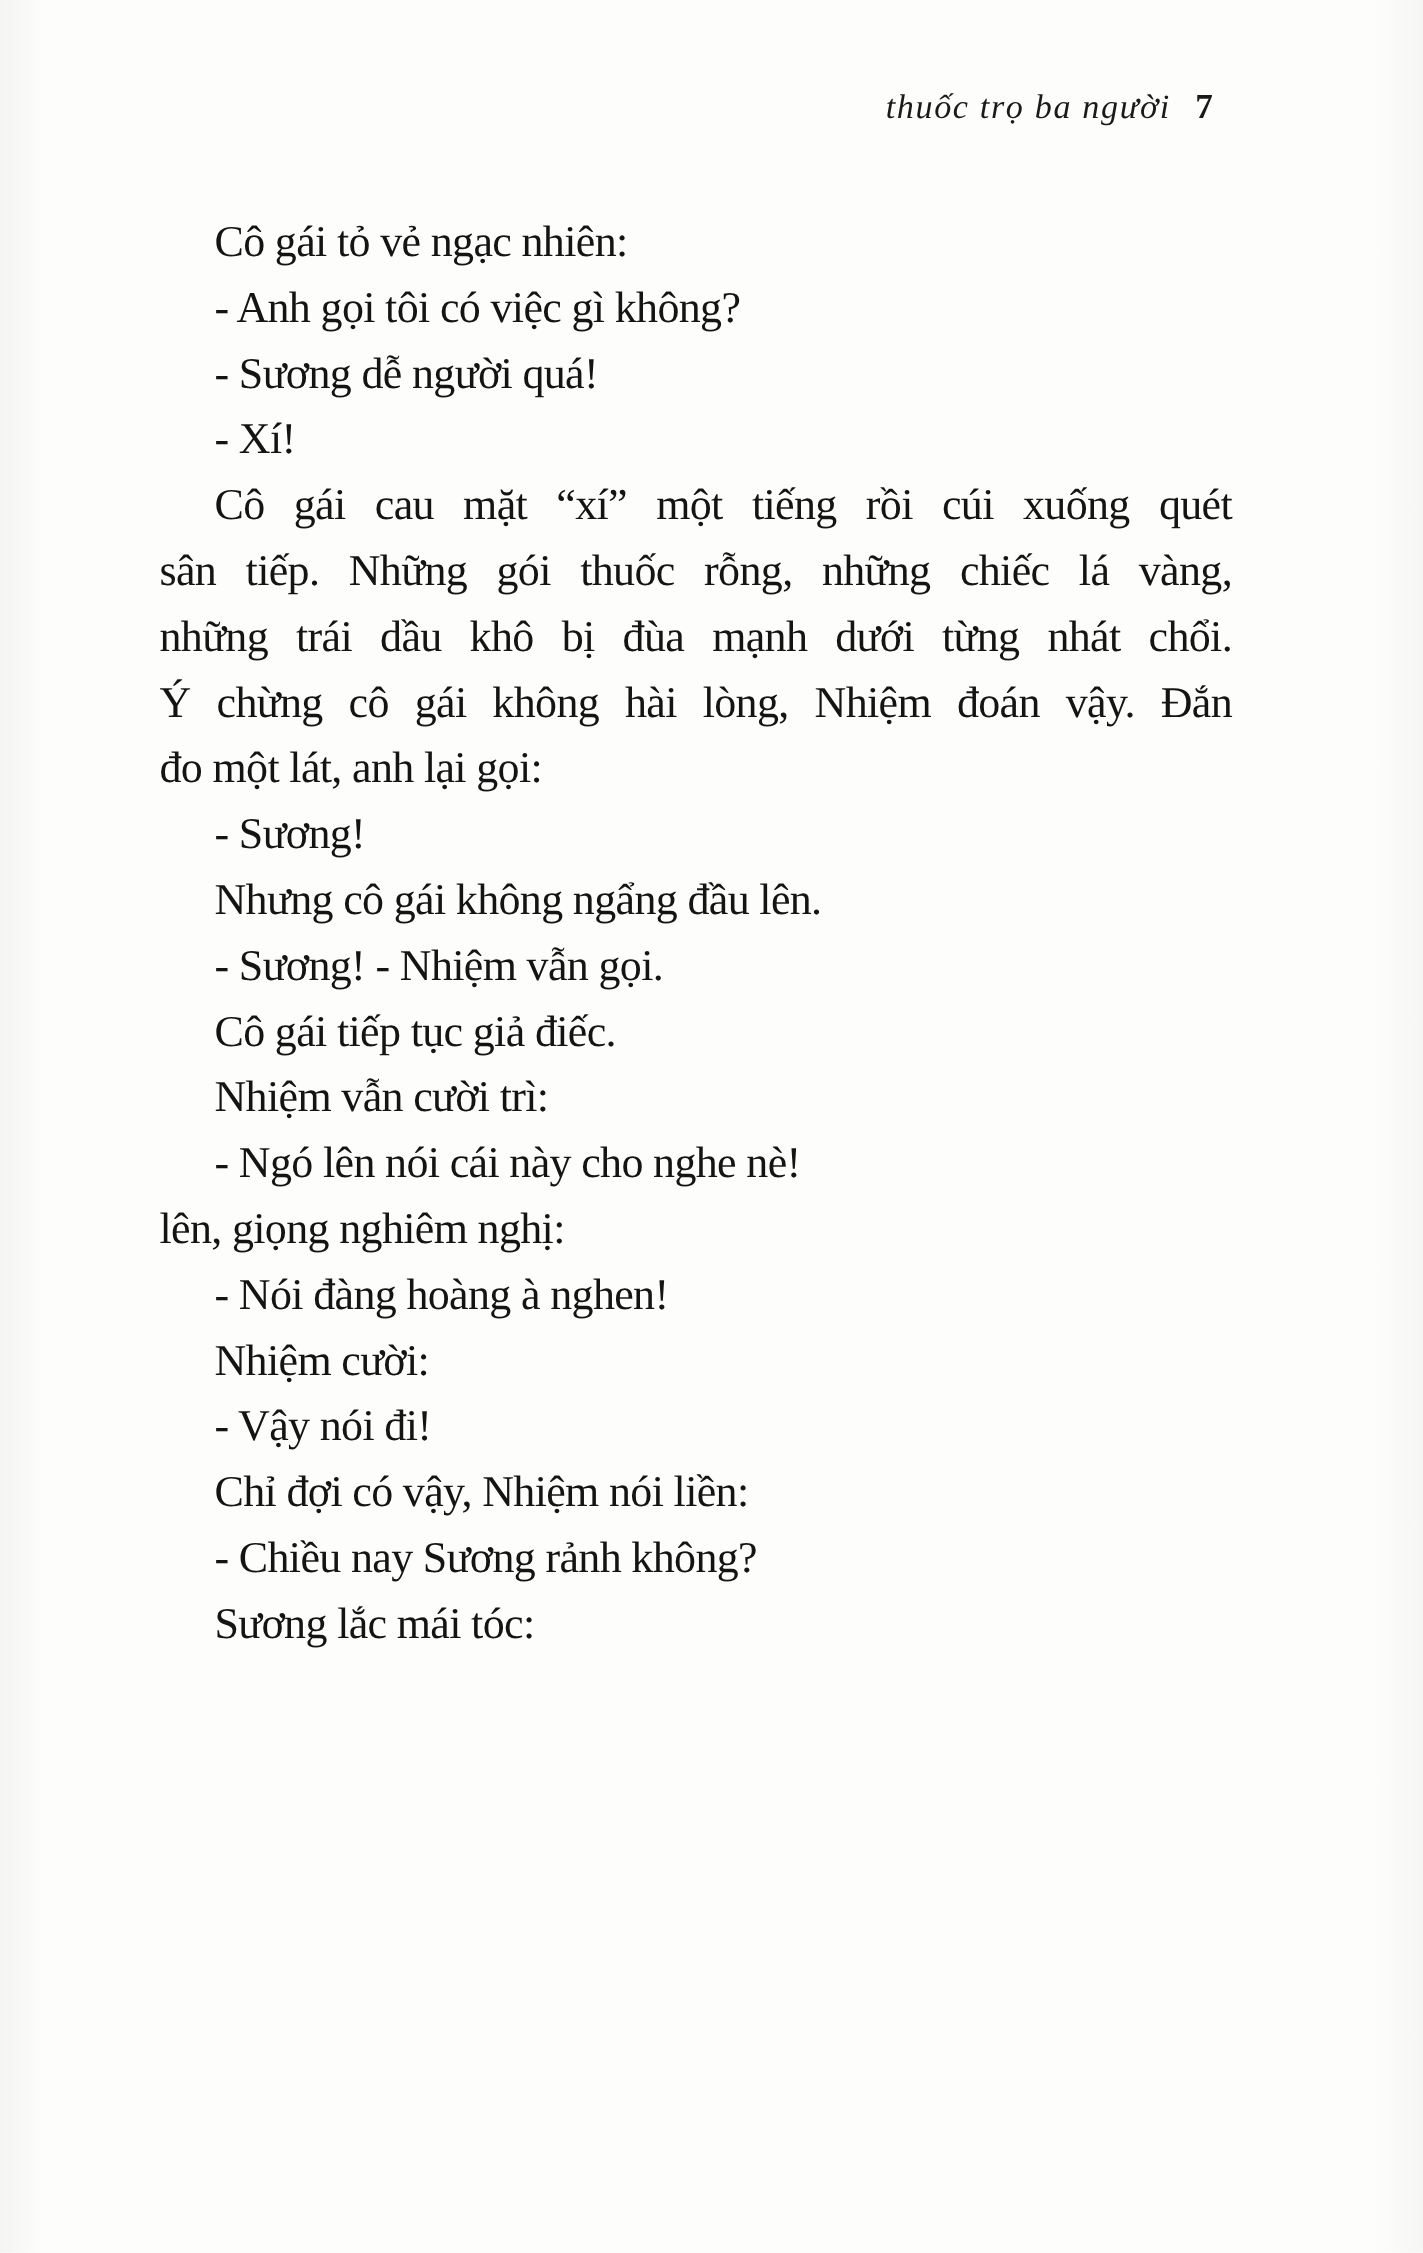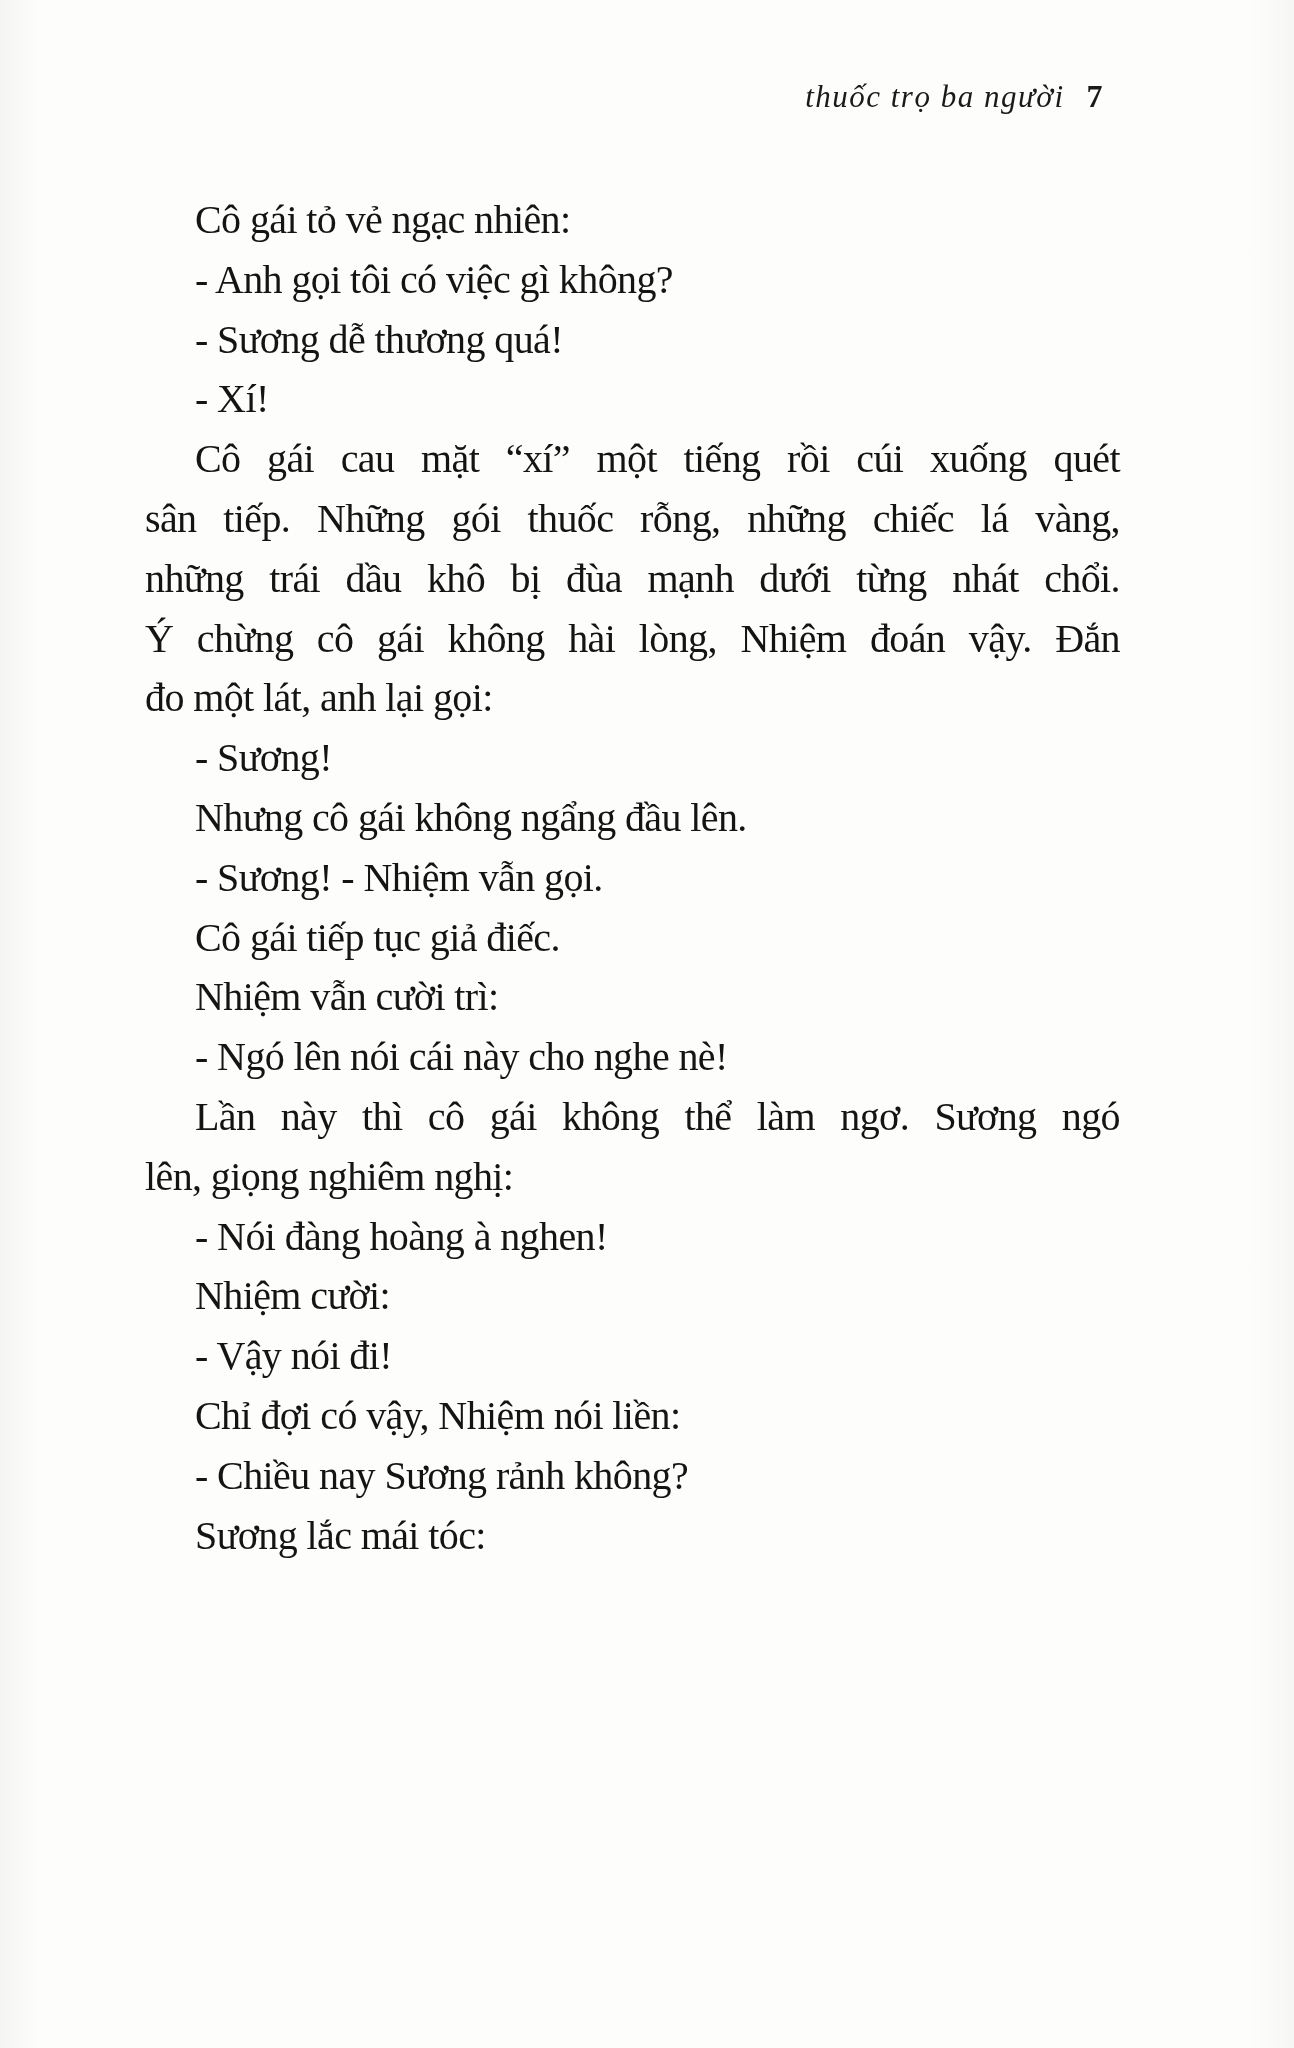--- a/index.html
+++ b/index.html
@@ -20,34 +20,33 @@
 
 <div class="page-shade"></div>
 
 <div class="running-head">
   <span>thuốc trọ ba người</span><span class="num">7</span>
 </div>
 
 <div class="body-text">
   <div class="line indent">Cô gái tỏ vẻ ngạc nhiên:</div>
   <div class="line indent">- Anh gọi tôi có việc gì không?</div>
-  <div class="line indent">- Sương dễ thương quá!</div>
+  <div class="line indent">- Sương dễ người quá!</div>
   <div class="line indent">- Xí!</div>
   <div class="line indent justify">Cô gái cau mặt “xí” một tiếng rồi cúi xuống quét</div>
   <div class="line justify">sân tiếp. Những gói thuốc rỗng, những chiếc lá vàng,</div>
   <div class="line justify">những trái dầu khô bị đùa mạnh dưới từng nhát chổi.</div>
   <div class="line justify">Ý chừng cô gái không hài lòng, Nhiệm đoán vậy. Đắn</div>
   <div class="line">đo một lát, anh lại gọi:</div>
   <div class="line indent">- Sương!</div>
   <div class="line indent">Nhưng cô gái không ngẩng đầu lên.</div>
   <div class="line indent">- Sương! - Nhiệm vẫn gọi.</div>
   <div class="line indent">Cô gái tiếp tục giả điếc.</div>
   <div class="line indent">Nhiệm vẫn cười trì:</div>
   <div class="line indent">- Ngó lên nói cái này cho nghe nè!</div>
-  <div class="line indent justify">Lần này thì cô gái không thể làm ngơ. Sương ngó</div>
   <div class="line">lên, giọng nghiêm nghị:</div>
   <div class="line indent">- Nói đàng hoàng à nghen!</div>
   <div class="line indent">Nhiệm cười:</div>
   <div class="line indent">- Vậy nói đi!</div>
   <div class="line indent">Chỉ đợi có vậy, Nhiệm nói liền:</div>
   <div class="line indent">- Chiều nay Sương rảnh không?</div>
   <div class="line indent">Sương lắc mái tóc:</div>
 </div>
 
 </body></html>

